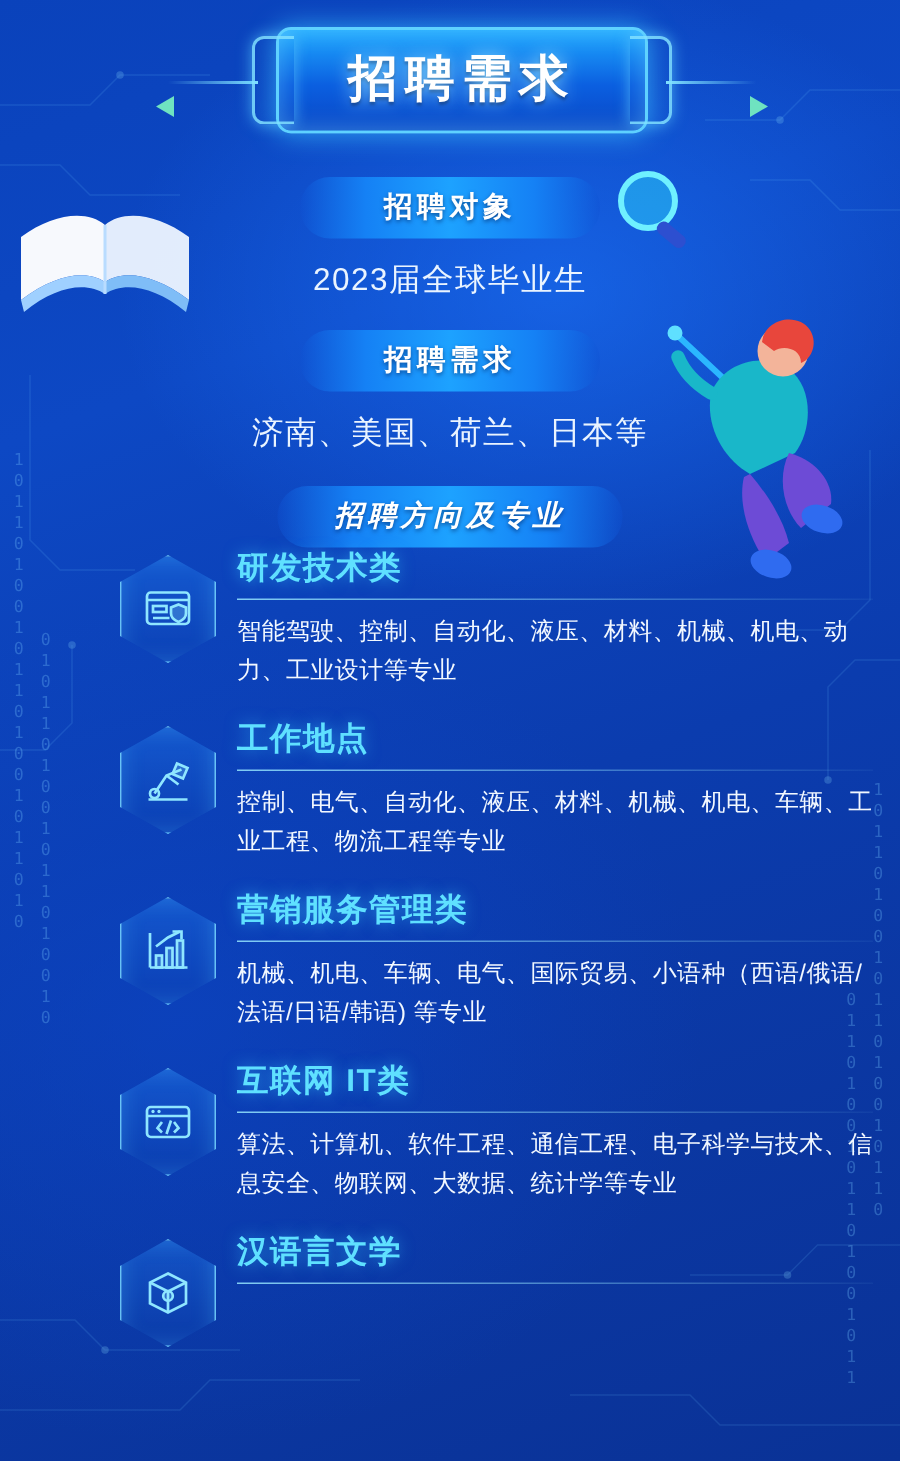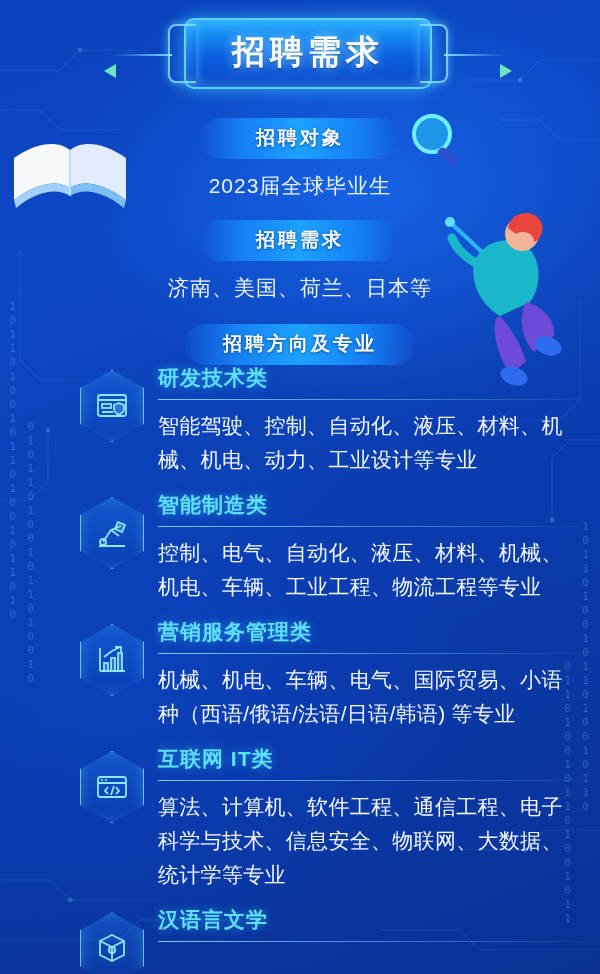--- a/index.html
+++ b/index.html
@@ -108,21 +108,21 @@
     text-align: center;
     padding: 7px 0 8px;
     border-radius: 20px;
     background: linear-gradient(90deg, rgba(14,80,210,0.35) 0%, #1581f5 22%, #1da2ff 50%, #1581f5 78%, rgba(14,80,210,0.35) 100%);
     color: #fff;
     font-size: 19px;
     font-weight: bold;
     letter-spacing: 3px;
     text-shadow: 0 1px 3px rgba(0,30,90,0.6);
   }
-  .pill.wide { width: 230px; }
+  .pill.wide { width: 230px; font-style: italic; }
   .sub {
     text-align: center;
     color: #eaf4ff;
     font-size: 21px;
     letter-spacing: 1px;
     margin-top: 13px;
   }
   .header-block {
     position: absolute;
     top: 118px;
@@ -171,21 +171,21 @@
     text-shadow: 0 0 10px rgba(60,200,255,0.55);
     padding-bottom: 7px;
   }
   .cat-rule {
     height: 1px;
     background: linear-gradient(90deg, rgba(150,230,255,0.85), rgba(150,230,255,0.05));
     margin-bottom: 9px;
   }
   .cat-desc {
     color: #f2f8ff;
-    font-size: 21px;
+    font-size: 16px;
     line-height: 1.62;
     letter-spacing: 0.3px;
   }
 
   
   .book {
     position: absolute;
     left: 6px;
     top: 118px;
     width: 130px;
@@ -306,21 +306,21 @@
     <div class="cat">
       <div class="hex">
         <svg viewBox="0 0 34 34" fill="none" stroke="#8fe6ff" stroke-width="1.8">
           <circle cx="8" cy="26" r="3"></circle>
           <path d="M8 26 L16 14 L26 10"></path>
           <path d="M16 14 L24 20"></path>
           <path d="M23 6 l7 3 l-3 7 l-7 -3 z" fill="rgba(143,230,255,0.22)"></path>
           <line x1="4" y1="30" x2="30" y2="30"></line>
         </svg>
       </div>
-      <div class="cat-title">智能制造类</div>
+      <div class="cat-title">工作地点</div>
       <div class="cat-rule"></div>
       <div class="cat-desc">控制、电气、自动化、液压、材料、机械、机电、车辆、工业工程、物流工程等专业</div>
     </div>
 
     <div class="cat">
       <div class="hex">
         <svg viewBox="0 0 34 34" fill="none" stroke="#8fe6ff" stroke-width="1.8">
           <line x1="5" y1="28" x2="30" y2="28"></line>
           <line x1="5" y1="28" x2="5" y2="5"></line>
           <rect x="9" y="20" width="4" height="8" fill="rgba(143,230,255,0.25)"></rect>

